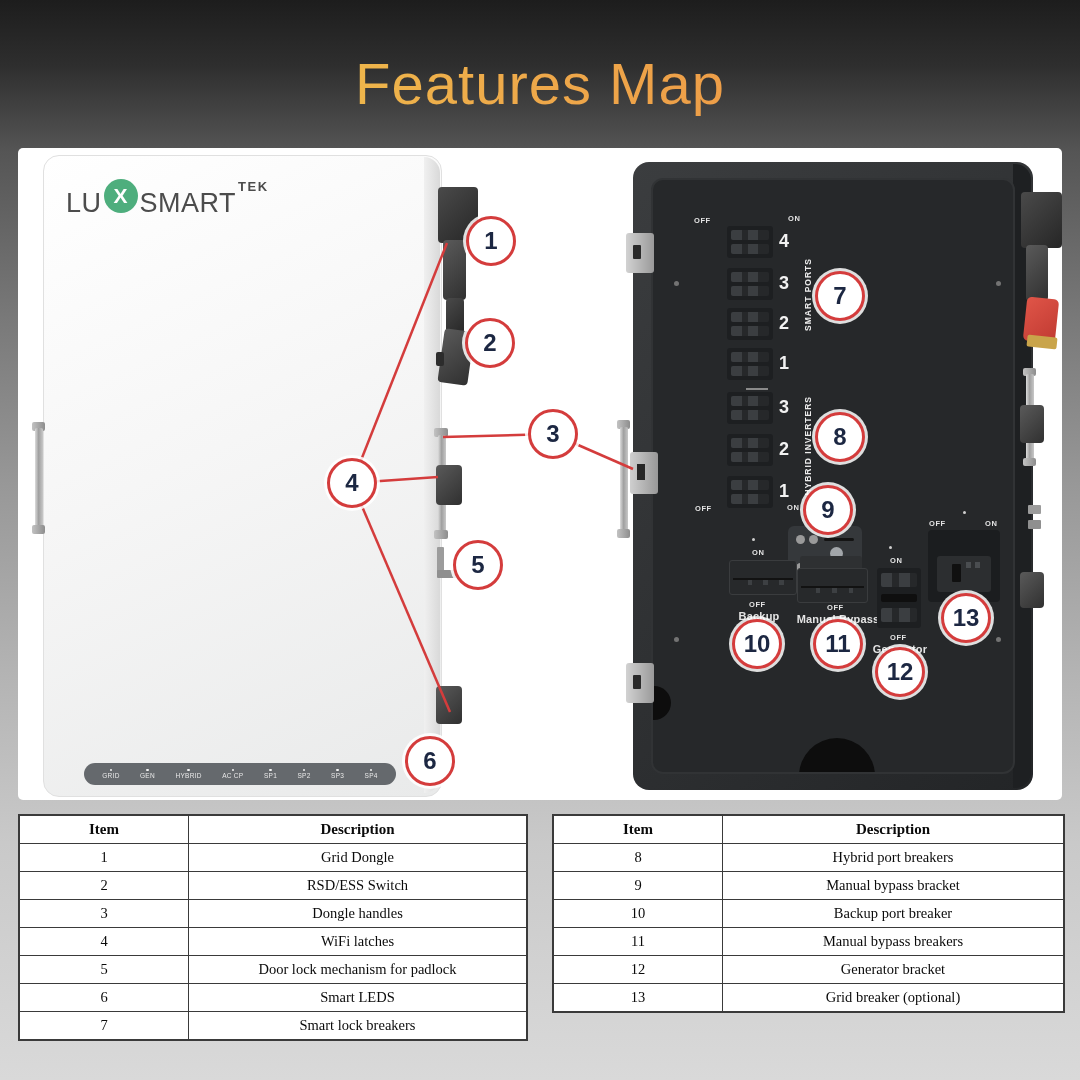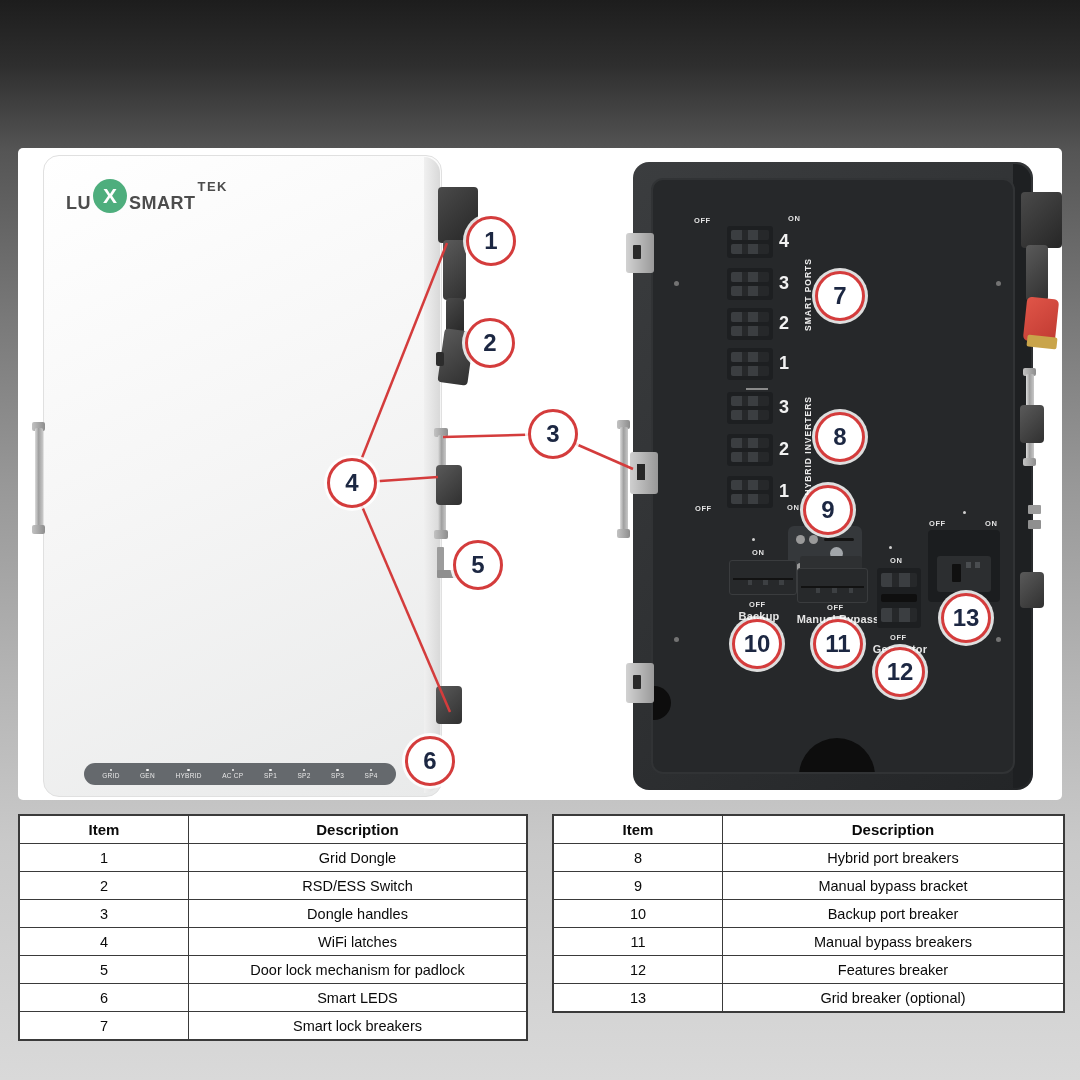--- a/index.html
+++ b/index.html
@@ -17,21 +17,21 @@
   
   #sheet{position:absolute;left:18px;top:148px;width:1044px;height:652px;background:#ffffff;border-radius:5px;}
 
   
   #wdev{position:absolute;left:43px;top:155px;width:397px;height:640px;border-radius:16px;
     background:linear-gradient(155deg,#ffffff 0%,#f6f6f6 45%,#e9eaea 100%);border:1px solid #e0e0e0;}
   #wdev-edge{position:absolute;left:424px;top:157px;width:16px;height:636px;border-radius:0 16px 16px 0;
     background:linear-gradient(90deg,#f0f0f0,#d9d9d9);}
   
   #logo{position:absolute;left:66px;top:176px;height:40px;display:flex;align-items:center;}
-  .logo-txt{font-size:18px;font-weight:700;color:#4c4c4c;letter-spacing:.5px;margin-top:14px;}
+  .logo-txt{font-size:27px;font-weight:400;color:#4c4c4c;letter-spacing:.5px;margin-top:14px;}
   #logo-x{width:34px;height:34px;border-radius:50%;background:#4eae7d;color:#fff;display:flex;align-items:center;justify-content:center;
     font-size:21px;font-weight:800;margin:0 2px;}
   #logo-tek{font-size:13px;font-weight:700;color:#4c4c4c;letter-spacing:1.5px;align-self:flex-start;margin-top:3px;margin-left:2px;}
   
   .sbar{background:linear-gradient(90deg,#dcdcdc,#9f9f9f 45%,#c8c8c8);border-radius:2px;}
   .scap{background:linear-gradient(90deg,#c2c2c2,#8d8d8d);border-radius:2px;}
   
   .dark1{background:linear-gradient(135deg,#4a4a4a,#262626);border-radius:4px;}
   .dark2{background:linear-gradient(135deg,#5a5a5a,#303030);border-radius:4px;}
   
@@ -64,33 +64,34 @@
     background:linear-gradient(90deg,transparent 0 18%,#3d4043 18% 26%,transparent 26% 48%,#3d4043 48% 56%,transparent 56% 78%,#3d4043 78% 86%,transparent 86%);}
   .minidot{position:absolute;width:3px;height:3px;border-radius:50%;background:#cfcfcf;}
   .divline{position:absolute;background:#8a8a8a;}
 
   
   .co{position:absolute;width:44px;height:44px;border-radius:50%;background:#fff;border:3px solid #d43c3c;
     box-shadow:0 0 0 3px rgba(255,255,255,.85);display:flex;align-items:center;justify-content:center;
     font-size:24px;font-weight:700;color:#1c2742;transform:translate(-50%,-50%);}
 
   
-  .ftable{position:absolute;border-collapse:collapse;background:#fff;table-layout:fixed;}
+  .ftable{position:absolute;border-collapse:collapse;background:#fff;table-layout:fixed;font-family:Liberation Serif, serif;}
   .ftable td{border:1px solid #3a3a3a;text-align:center;font-size:14.5px;color:#0a0a0a;height:27px;padding:0 4px;}
   .ftable tr.hdr td{font-weight:700;font-size:15px;}
   .ftable{border:2px solid #3a3a3a;}
   .colitem{width:160px;}
 
   svg{position:absolute;left:0;top:0;pointer-events:none;}
 </style>
 </head>
 <body>
 
 <div id="canvas">
 
+  <div id="title">Features Map</div>
 
   <div id="sheet"></div>
 
   <div id="wdev"></div>
   <div id="wdev-edge"></div>
 
   <div id="logo">
     <span class="logo-txt">LU</span>
     <span id="logo-x">X</span>
     <span class="logo-txt">SMART</span>
@@ -325,21 +326,21 @@
     <tr>
           <td>10</td>
           <td>Backup port breaker</td>
         </tr>
     <tr>
           <td>11</td>
           <td>Manual bypass breakers</td>
         </tr>
     <tr>
           <td>12</td>
-          <td>Features breaker</td>
+          <td>Generator bracket</td>
         </tr>
     <tr>
           <td>13</td>
           <td>Grid breaker (optional)</td>
         </tr>
   </tbody>
     </table>
 
 </div>
 

